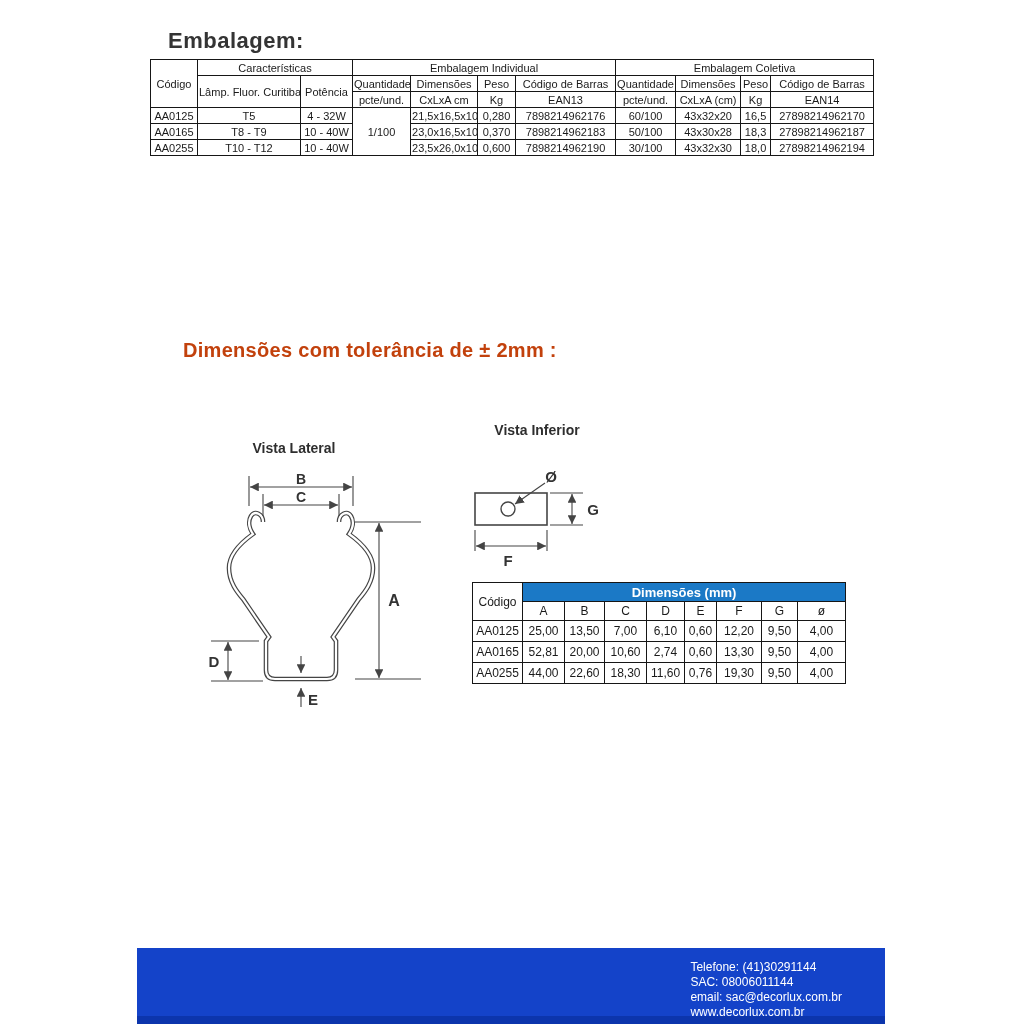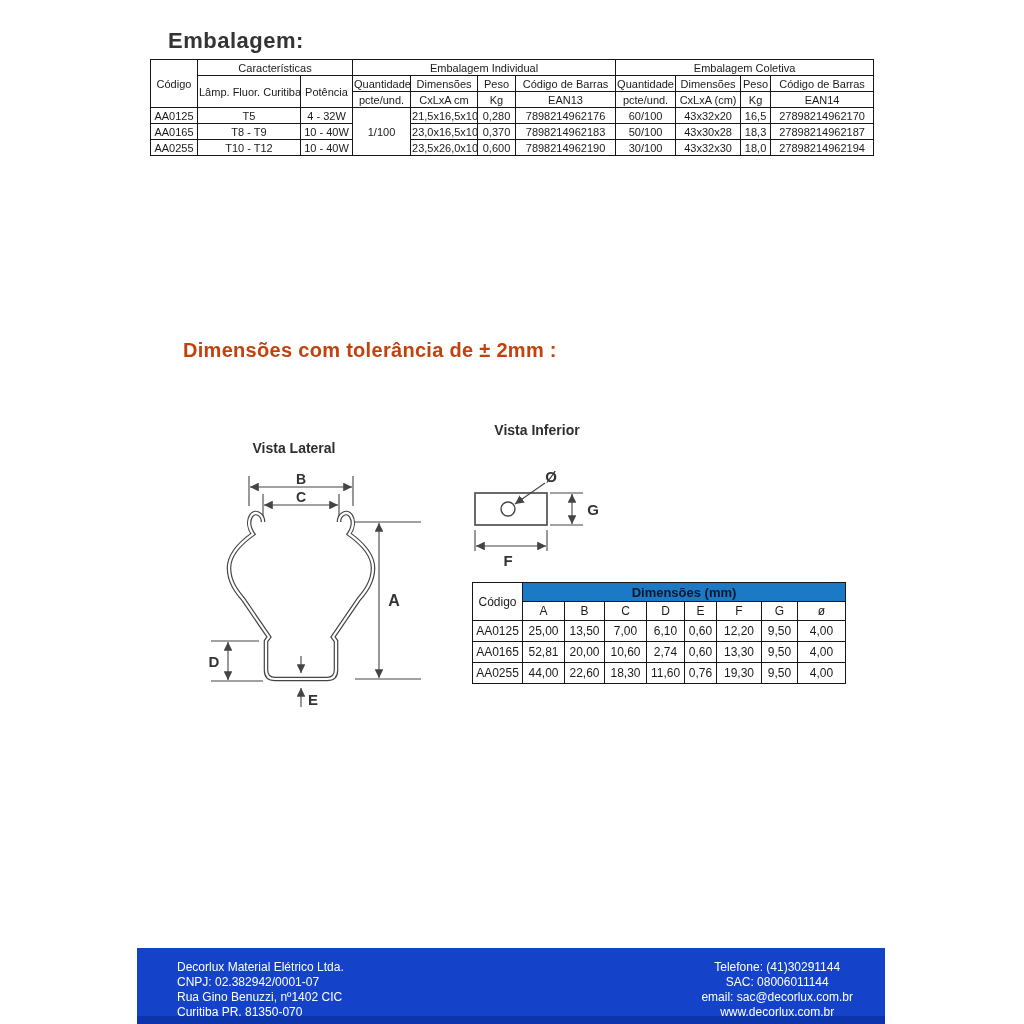--- a/index.html
+++ b/index.html
@@ -12,30 +12,30 @@
 
   table { border-collapse:collapse; table-layout:fixed; }
   td { border:1px solid #161616; text-align:center; vertical-align:middle; overflow:hidden; white-space:nowrap; }
 
   .t1 { left:150px; top:59px; width:723px; font-size:11px; }
   .t1 td { height:16px; padding:0 1px; }
 
   .t2 { left:472px; top:582px; width:373px; font-size:12px; }
   .t2 td { height:21px; }
   .t2 .hr td { height:19px; }
-  .t2 .dimhdr { background:#1B79C6; color:#0f172a; font-weight:bold; font-size:13px; }
+  .t2 .dimhdr { background:#1B79C6; color:#ffffff; font-weight:bold; font-size:13px; }
 
   .view-title { font-size:14px; font-weight:bold; color:#2e2e2e; text-align:center; width:120px; }
   svg text { font-family:"Liberation Sans", sans-serif; font-weight:bold; fill:#333; }
 
   .footer { left:137px; top:948px; width:748px; height:76px; background:#1443C9; color:#fff; }
   .footer .strip { position:absolute; left:0; bottom:0; width:100%; height:8px; background:#0C35AC; }
   .footer .col { position:absolute; top:12px; font-size:12px; line-height:15px; }
   .footer .left { left:40px; text-align:left; }
-  .footer .right { right:32px; text-align:center; }
+  .footer .right { right:43px; text-align:left; }
 </style>
 </head>
 <body>
 
 <div class="abs h1">Embalagem:</div>
 
 <table class="abs t1">
   <colgroup>
     <col style="width:47px">
       <col style="width:103px">
@@ -259,26 +259,20 @@
     <td>11,60</td>
     <td>0,76</td>
     <td>19,30</td>
     <td>9,50</td>
     <td>4,00</td>
   </tr>
 </tbody>
   </table>
 
 <div class="abs footer">
-  <div class="col left">
-    <div>Decorlux Material Elétrico Ltda.</div>
-    <div>CNPJ: 02.382942/0001-07</div>
-    <div>Rua Gino Benuzzi, nº1402 CIC</div>
-    <div>Curitiba PR, 81350-070</div>
-  </div>
   <div class="col right">
     <div>Telefone: (41)30291144</div>
     <div>SAC: 08006011144</div>
     <div>email: sac@decorlux.com.br</div>
     <div>www.decorlux.com.br</div>
   </div>
   <div class="strip"></div>
 </div>
 
 </body></html>

